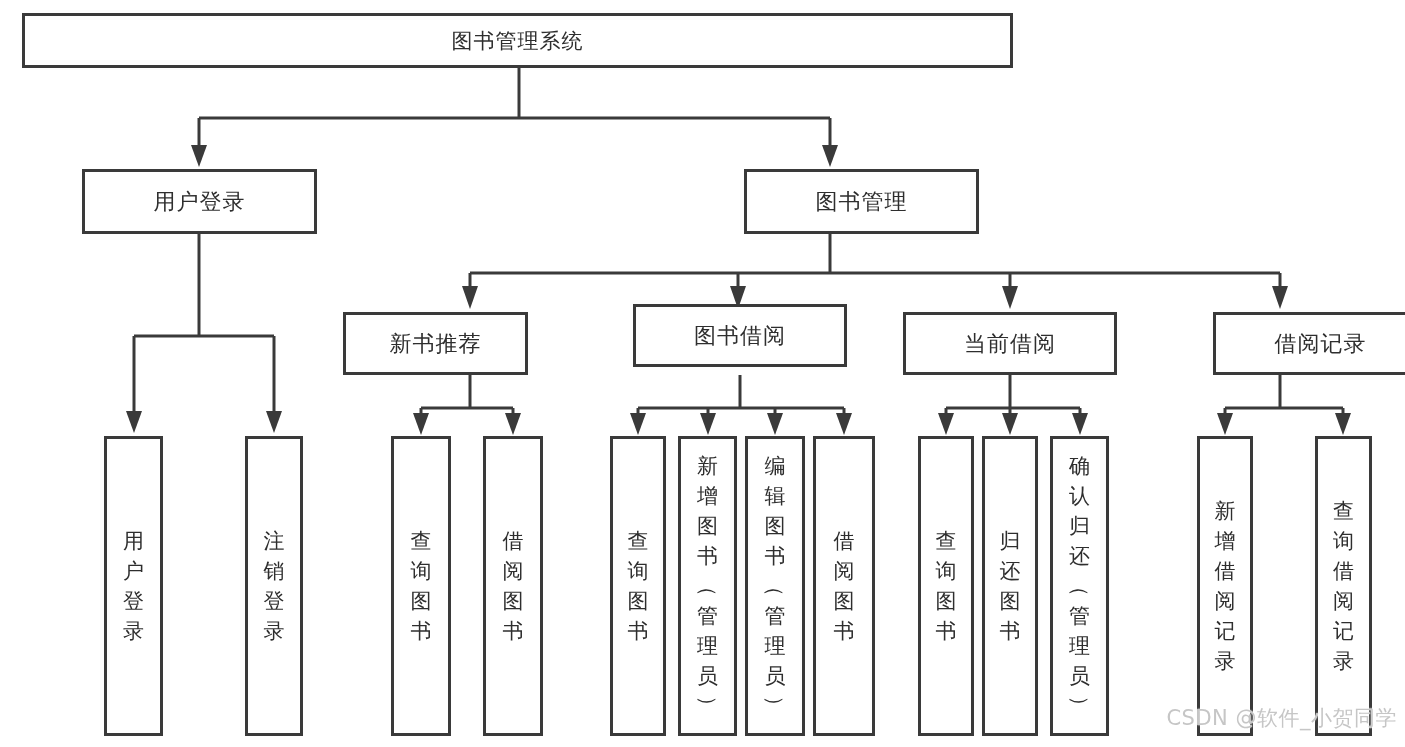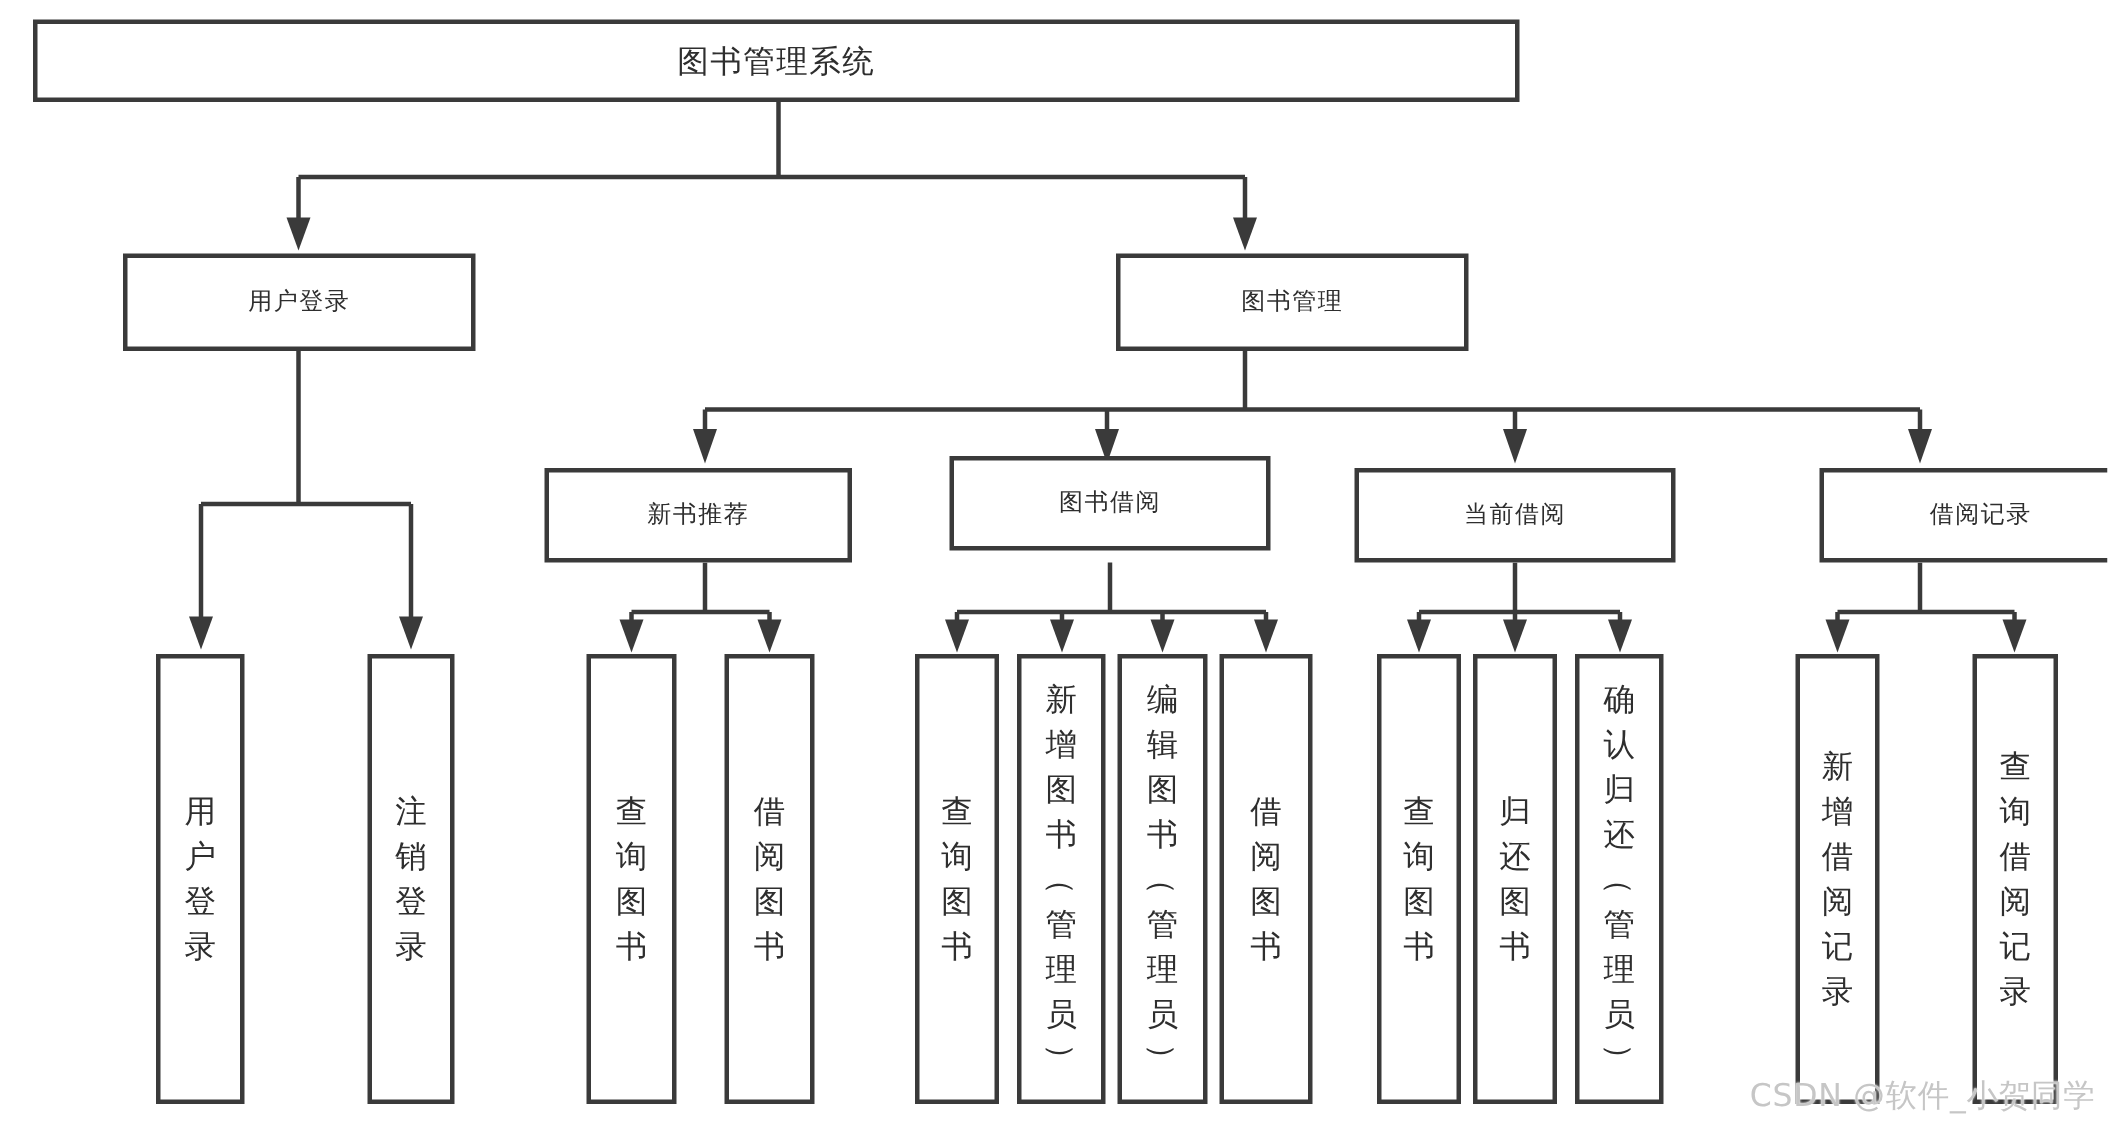--- a/index.html
+++ b/index.html
@@ -21,30 +21,30 @@
   svg.connectors .stroke{stroke:var(--line);stroke-width:3;fill:none;}
   svg.connectors .fill{fill:var(--line);stroke:none;}
   .box{
     position:absolute;
     box-sizing:border-box;
     background:var(--background);
     border:3px solid var(--box-border);
     display:flex;align-items:center;justify-content:center;
     color:var(--text);
   }
-  .h-label{font-size:16px;letter-spacing:1px;white-space:nowrap;}
+  .h-label{font-size:22px;letter-spacing:1px;white-space:nowrap;}
   .root-label{font-size:21px;letter-spacing:1px;}
   .leaf{flex-direction:column;}
   .vchar{
     width:100%;height:30px;line-height:30px;
     font-size:21px;text-align:center;
   }
   .vchar.rot{transform:rotate(90deg);}
   .watermark{
-    position:absolute;right:8px;bottom:3px;
+    position:absolute;right:8px;bottom:15px;
     font-size:21px;letter-spacing:.5px;
     color:var(--watermark);
     text-shadow:0 0 2px #fff,0 0 1px #fff;
     white-space:nowrap;
     margin-left:10px;
   }
 </style>
 </head>
 <body>
 
@@ -116,21 +116,21 @@
     <span class="root-label">图书管理系统</span>
   </div>
 
   <div class="box" style="left:82px;top:169px;width:235px;height:65px;">
     <span class="h-label">用户登录</span>
   </div>
   <div class="box" style="left:712px;top:169px;width:235px;height:65px;margin-left:32px;">
     <span class="h-label">图书管理</span>
   </div>
 
-  <div class="box" style="left:363px;top:312px;width:205px;height:63px;">
+  <div class="box" style="left:343px;top:312px;width:185px;height:63px;">
     <span class="h-label">新书推荐</span>
   </div>
   <div class="box" style="left:633px;top:304px;width:214px;height:63px;">
     <span class="h-label">图书借阅</span>
   </div>
   <div class="box" style="left:903px;top:312px;width:214px;height:63px;text-align:right;">
     <span class="h-label">当前借阅</span>
   </div>
   <div class="box" style="left:1173px;top:312px;width:215px;height:63px;margin-left:40px;">
     <span class="h-label">借阅记录</span>

